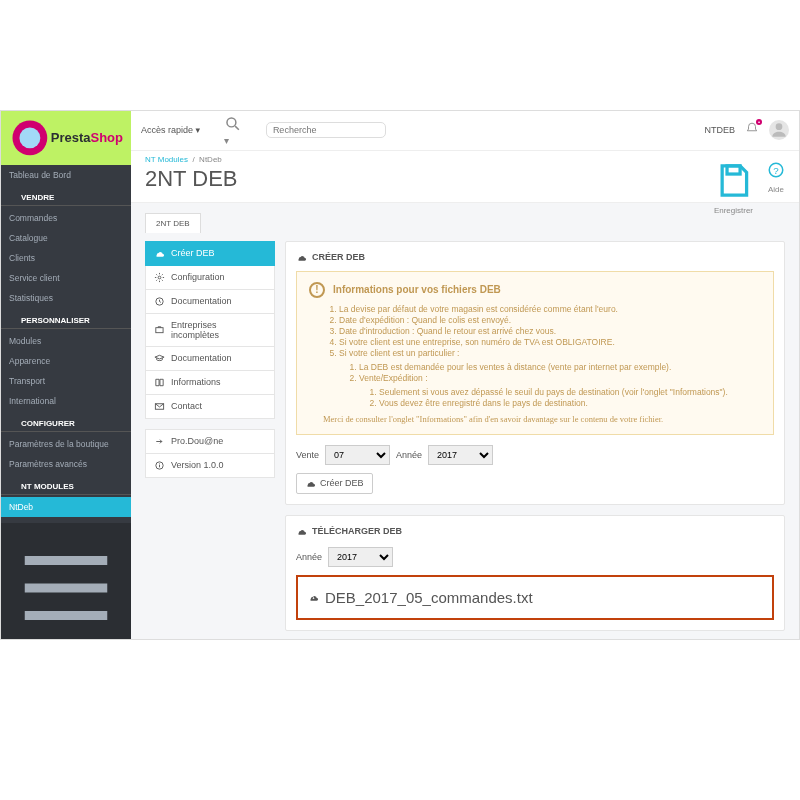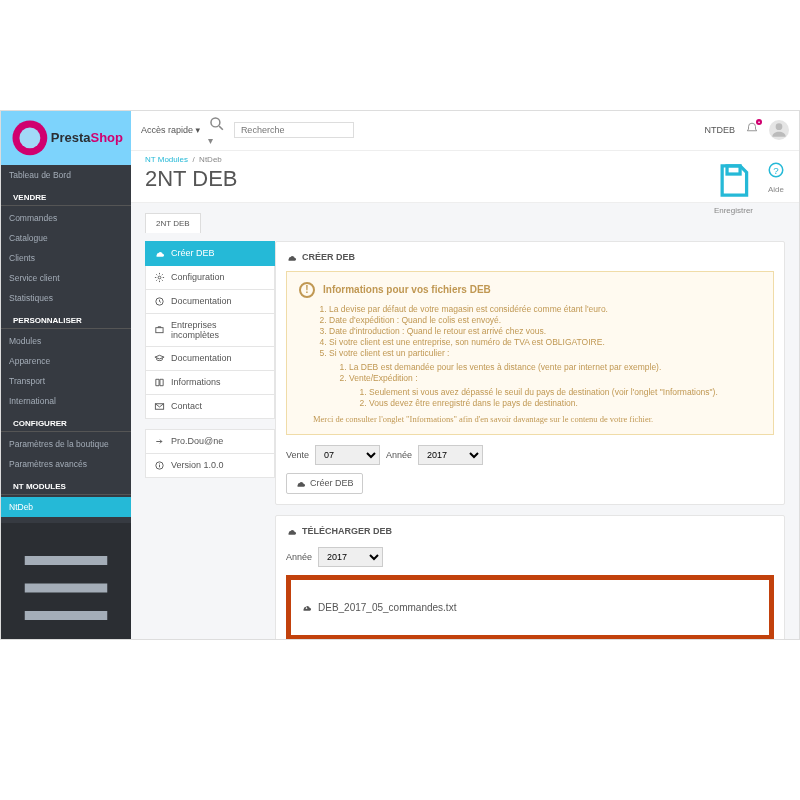--- a/index.html
+++ b/index.html
@@ -2,54 +2,54 @@
 <html><head>
 <meta charset="utf-8">
 <style>
 * { box-sizing: border-box; margin: 0; padding: 0; }
 body { font-family: "Helvetica Neue", Arial, sans-serif; font-size: 10px; background: #fff; }
 
 .app { display: flex; width: 800px; height: 530px; margin: 110px auto 0; border: 1px solid #ddd; overflow: hidden; }
 
 
 .sidebar { width: 130px; background: #363a41; color: #a4adb8; overflow-y: auto; flex-shrink: 0; }
-.logo-area { background: #7dd3fc; padding: 6px 8px; display: flex; align-items: center; }
+.logo-area { background: #bef264; padding: 6px 8px; display: flex; align-items: center; }
 .logo-text { font-weight: 700; font-size: 13px; }
 .logo-presta { color: #2b2e33; } .logo-shop { color: #d0006f; }
 .side-item { padding: 5px 8px; font-size: 8.5px; cursor: pointer; }
 .side-item.active { background: #25b9d7; color: #fff; }
-.side-section { padding: 8px 12px 3px; font-size: 8px; font-weight: 700; color: #fff; border-bottom: 1px solid #555; margin-bottom: 2px; }
+.side-section { padding: 8px 20px 3px; font-size: 8px; font-weight: 700; color: #fff; border-bottom: 1px solid #555; margin-bottom: 2px; }
 .side-toggle { text-align: center; padding: 10px; background: #2b2e33; margin-top: 6px; cursor: pointer; }
 
 
 .main { flex: 1; display: flex; flex-direction: column; background: #fff; overflow: hidden; }
-.topbar { display: flex; align-items: center; padding: 4px 10px; border-bottom: 1px solid #eee; gap: 8px; }
+.topbar { display: flex; align-items: center; padding: 4px 10px; border-bottom: 1px solid #eee; gap: 24px; }
 .quick { font-size: 9px; color: #555; cursor: pointer; }
 .search-ico { color: #888; }
-.search-input { border: 1px solid #ddd; border-radius: 0; padding: 2px 6px; font-size: 9px; width: 120px; }
+.search-input { border: 1px solid #ddd; border-radius: 5px; padding: 2px 6px; font-size: 9px; width: 120px; }
 .top-right { margin-left: auto; display: flex; align-items: center; gap: 10px; }
 .user-name { font-size: 9px; color: #555; }
 .bell { position: relative; color: #888; }
 .bell-badge { position: absolute; top: -3px; right: -3px; background: #d0006f; color: #fff; border-radius: 6px; font-size: 6px; padding: 0 2px; }
 .avatar { width: 20px; height: 20px; border-radius: 50%; background: #e5e5e5; display: flex; align-items: center; justify-content: center; color: #aaa; }
 
 .page-head { padding: 4px 14px 10px; border-bottom: 1px solid #eee; position: relative; }
 .breadcrumb { font-size: 8px; color: #888; }
 .breadcrumb a { color: #25b9d7; text-decoration: none; }
 .page-title { font-size: 22px; color: #555; margin-top: 2px; }
 .head-actions { position: absolute; right: 14px; top: 10px; display: flex; gap: 14px; }
 .head-action { text-align: center; cursor: pointer; }
 .head-action .ico { display: block; font-size: 16px; color: #25b9d7; }
 .head-action span.lbl { font-size: 8px; color: #888; }
 
 .content { flex: 1; padding: 10px 14px; background: #f5f6f8; overflow-y: auto; }
 .tab-row { margin-bottom: 8px; }
 .tab { display: inline-block; background: #fff; border: 1px solid #ddd; border-bottom: none; padding: 5px 10px; font-size: 8px; color: #555; cursor: pointer; }
 
-.panel-row { display: flex; }
+.panel-row { display: flex; gap: 10px; }
 .side-tabs { width: 130px; flex-shrink: 0; }
 .side-tab { background: #fff; border: 1px solid #e5e5e5; padding: 6px 8px; font-size: 9px; color: #555; cursor: pointer; display: flex; align-items: center; gap: 6px; }
 .side-tab + .side-tab { border-top: none; }
 .side-tab.active { background: #25b9d7; color: #fff; border-color: #25b9d7; }
 .side-tab-group2 { margin-top: 10px; }
 
 .panel { flex: 1; background: #fff; border: 1px solid #e5e5e5; border-radius: 2px; padding: 10px; margin-bottom: 10px; }
 .panel-title { font-size: 9px; font-weight: 700; color: #555; margin-bottom: 8px; display: flex; align-items: center; gap: 5px; }
 
 .alert-warn { background: #fffaf0; border: 1px solid #f0dca8; padding: 10px 12px; font-size: 8.5px; color: #c09853; }
@@ -58,21 +58,21 @@
 .alert-title { font-weight: 700; font-size: 10px; }
 .alert-warn ol { padding-left: 30px; margin: 4px 0; }
 .alert-warn ol ol { padding-left: 20px; }
 .alert-warn li { margin: 1px 0; }
 .alert-foot { margin-top: 6px; padding-left: 14px; font-family: Liberation Serif, serif; }
 
 .form-row { display: flex; align-items: center; gap: 6px; margin-top: 10px; font-size: 9px; color: #555; }
 .form-row select { border: 1px solid #ccc; padding: 3px 4px; font-size: 9px; min-width: 65px; }
 .btn { background: #fff; border: 1px solid #ccc; border-radius: 2px; padding: 4px 8px; font-size: 9px; color: #555; cursor: pointer; display: inline-flex; align-items: center; gap: 4px; margin-top: 8px; }
 
-.file-row { border: 5px solid #c2410c; padding: 22px 10px; margin-top: 8px; font-size: 10px; color: #555; display: flex; align-items: center; gap: 6px; cursor: pointer; }
+.file-row { border: 2px solid #c2410c; padding: 12px 10px; margin-top: 8px; font-size: 15px; color: #555; display: flex; align-items: center; gap: 6px; cursor: pointer; }
 
 .ico-sm { width: 11px; height: 11px; display: inline-flex; }
 svg { width: 100%; height: 100%; }
 </style>
 </head>
 <body>
 
 <div class="app">
 
   <div class="sidebar">

